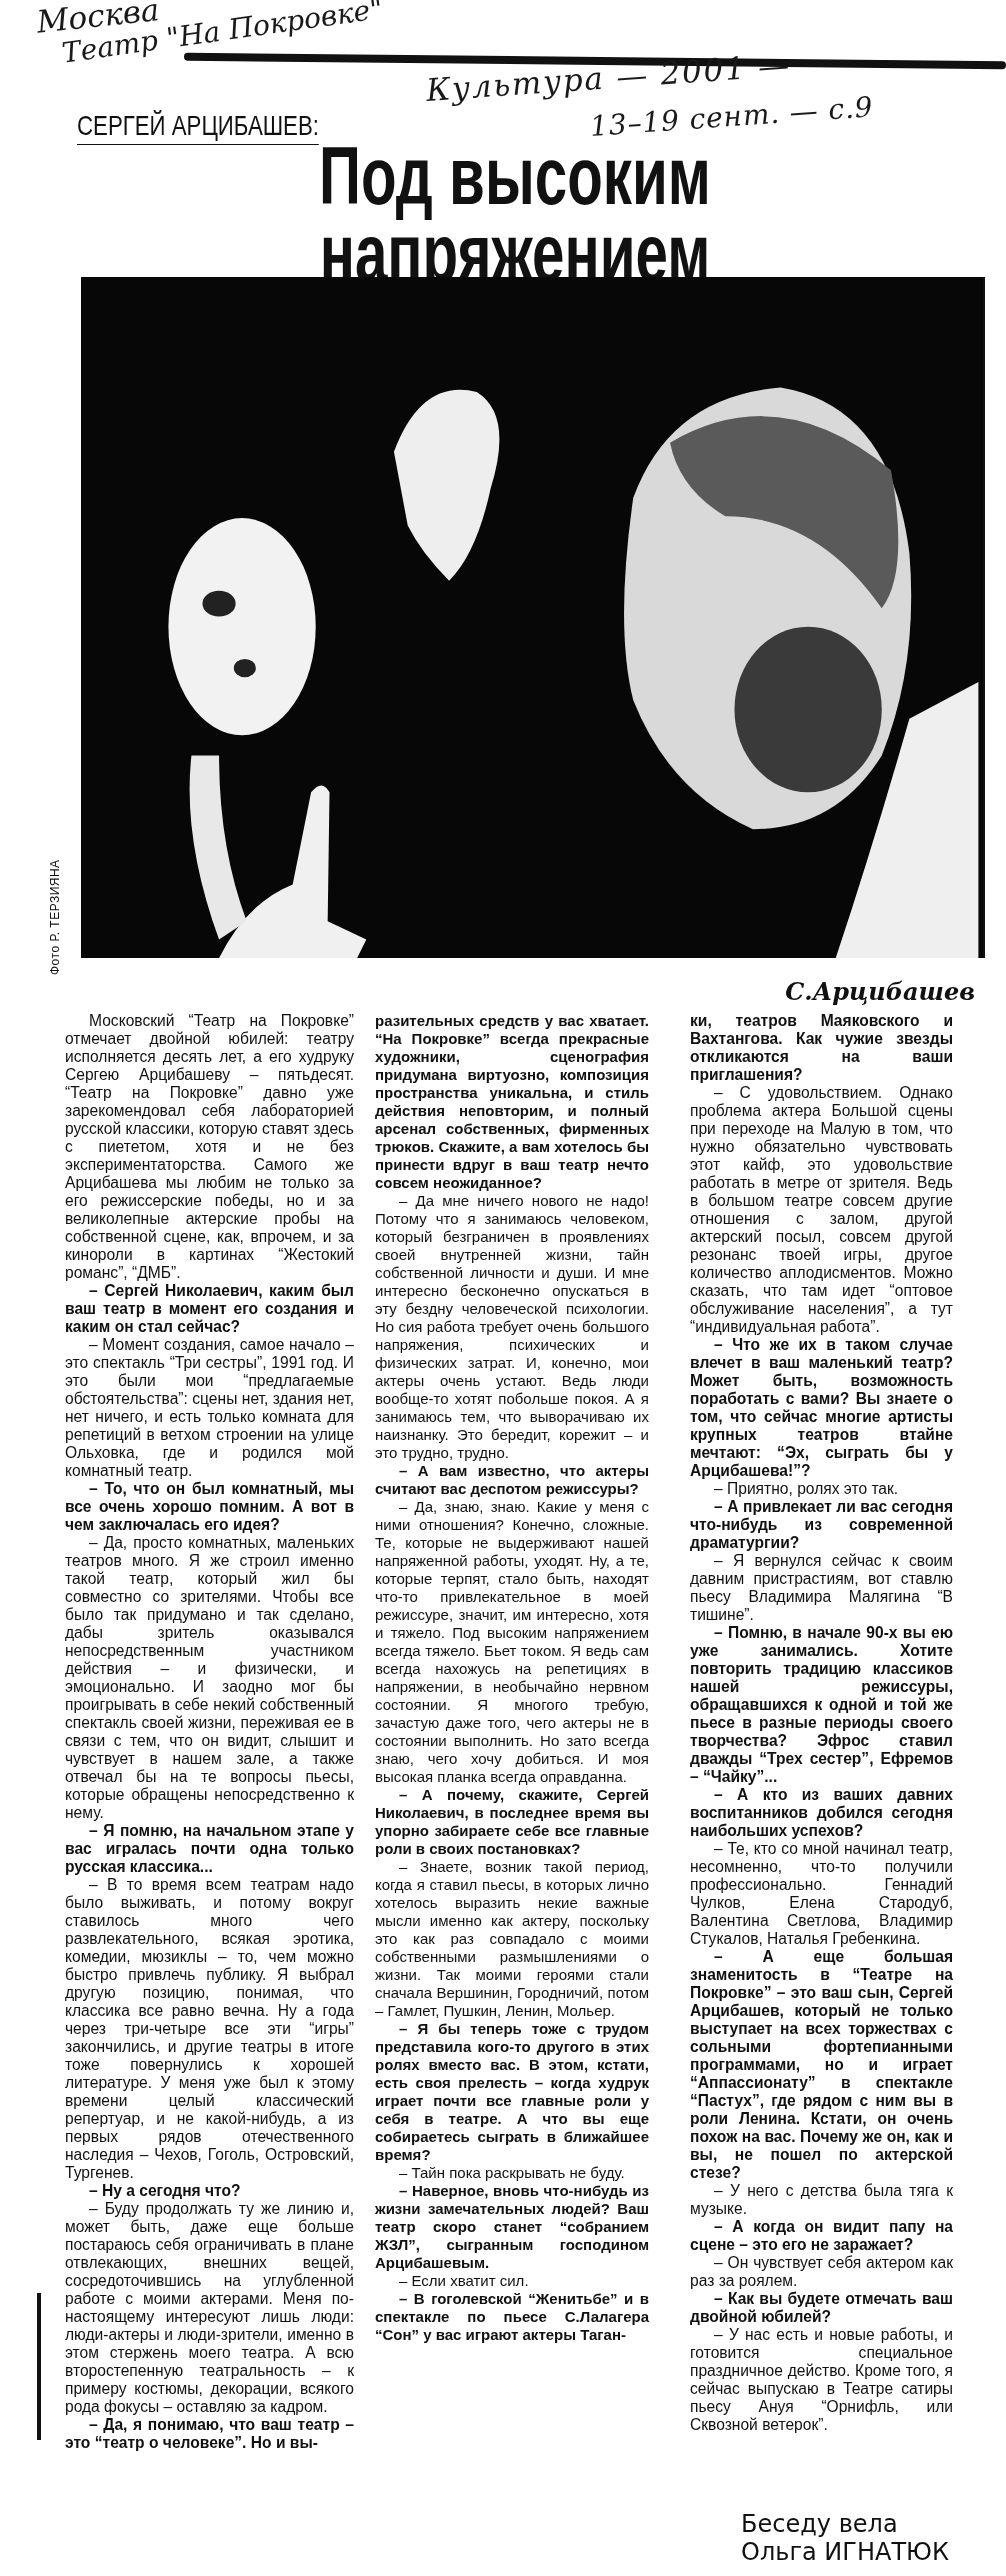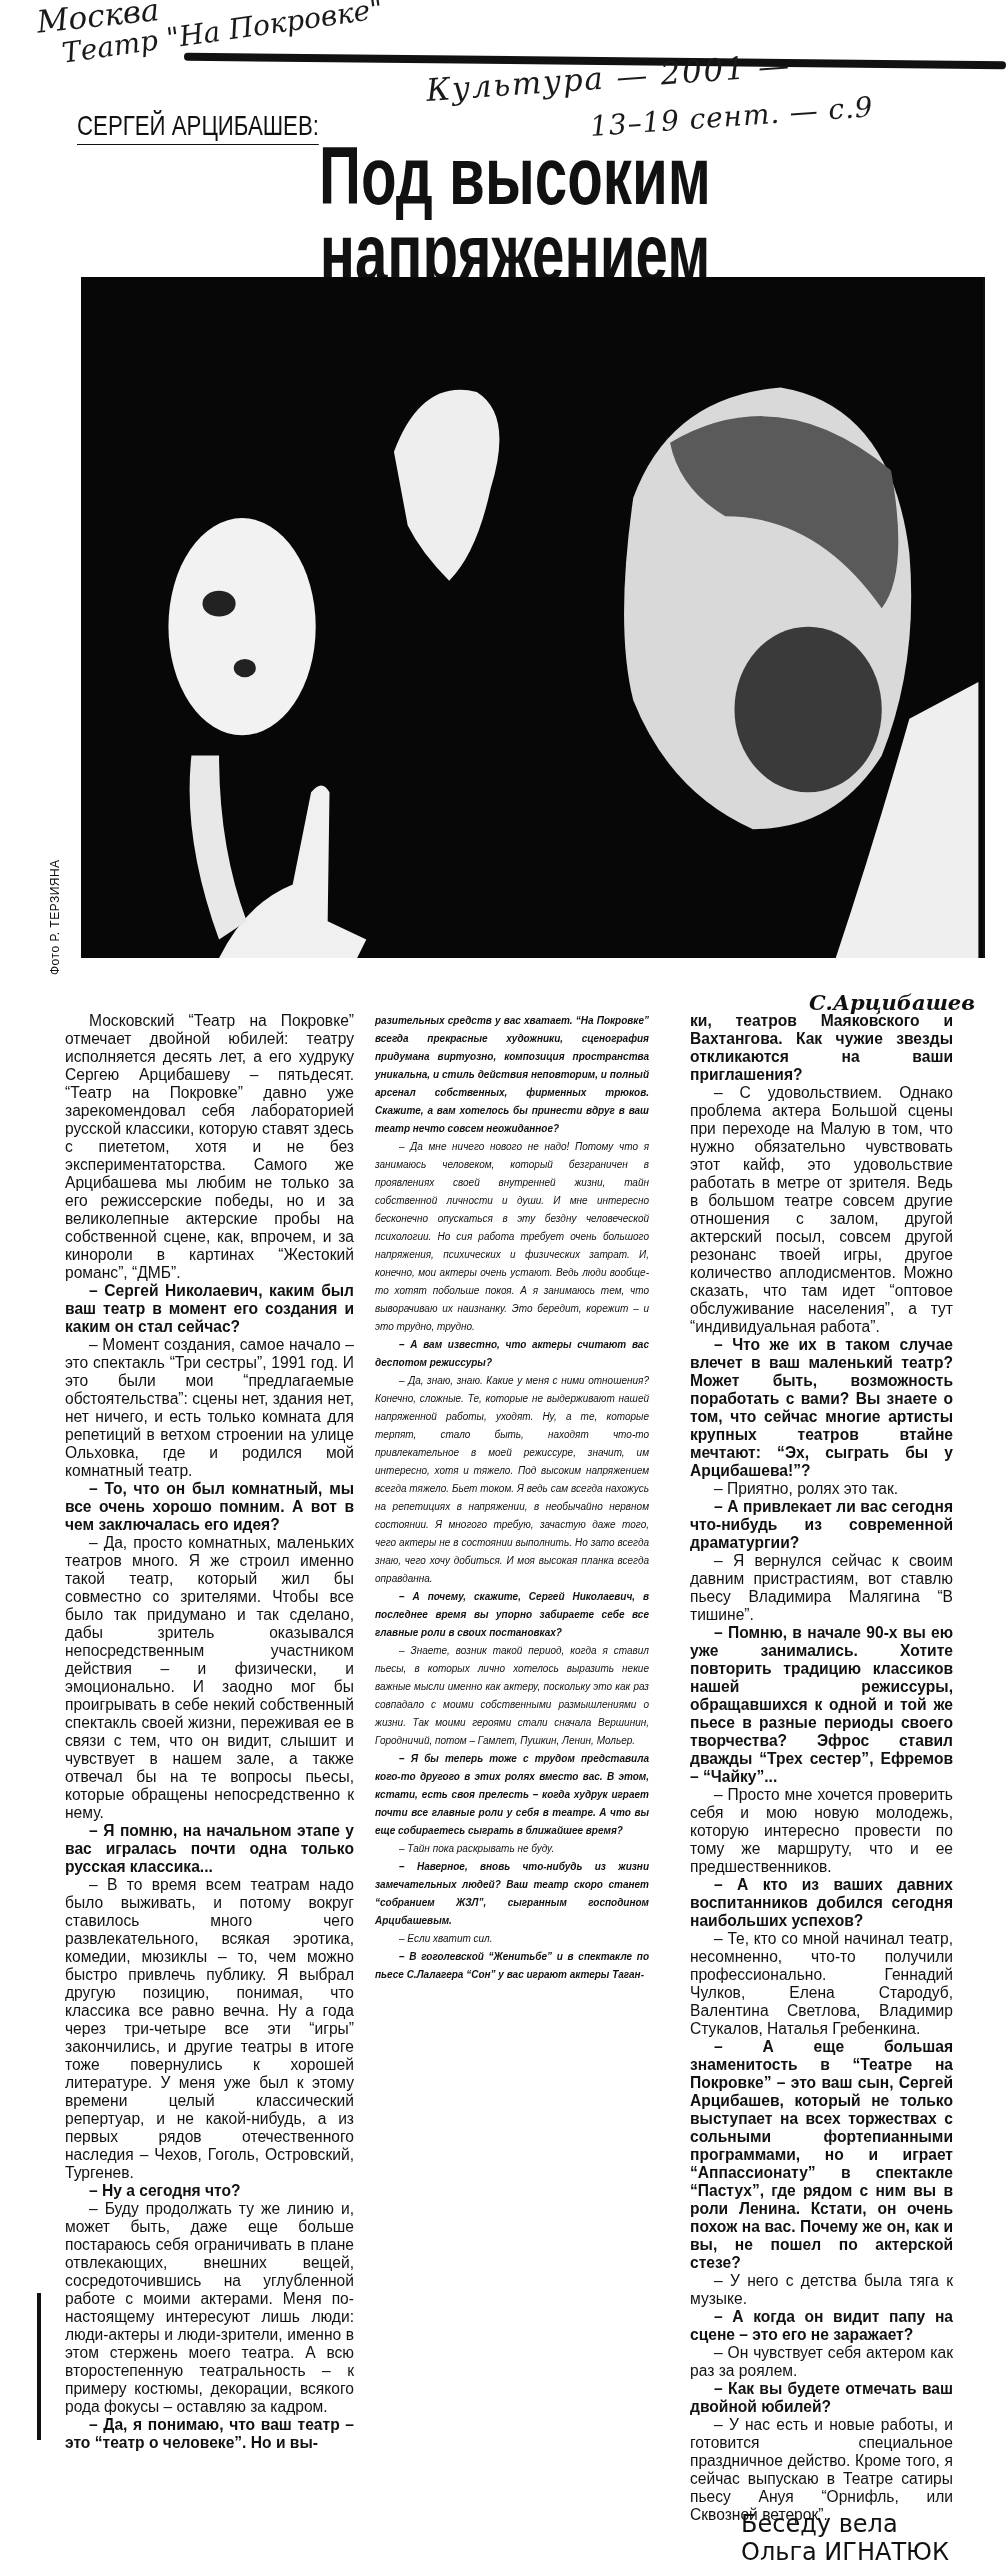--- a/index.html
+++ b/index.html
@@ -8,21 +8,21 @@
   #h-moscow { left: 35px; top: 3.7px; font-size: 31px; transform: rotate(-6deg); transform-origin: left top; }
   #h-theatre { left: 60px; top: 37px; font-size: 28px; transform: rotate(-8deg); transform-origin: left top; }
   #h-src1 { left: 425px; top: 72px; font-size: 31px; transform: rotate(-4deg); transform-origin: left top; letter-spacing: 1.8px; }
   #h-src2 { left: 589px; top: 110px; font-size: 28px; transform: rotate(-4deg); transform-origin: left top; letter-spacing: 0.9px; }
   #marker-line { position: absolute; left: 184px; top: 57px; width: 822px; height: 8.3px; background: #111; border-radius: 3.7px; transform: rotate(0.6deg); }
   #kicker { position: absolute; left: 77px; top: 109px; font-family: "Liberation Sans", sans-serif; font-size: 28.5px; letter-spacing: 0px; transform: scaleX(0.78); transform-origin: left top; border-bottom: 1.8px solid #111; padding-bottom: 1.8px; white-space: nowrap; }
   #headline { position: absolute; left: 55px; top: 138px; width: 920px; text-align: center; font-family: "Liberation Sans", sans-serif; font-weight: bold; font-size: 81px; line-height: 77px; transform: scaleX(0.72); transform-origin: center top; }
   #photo { position: absolute; left: 81px; top: 277px; width: 902px; height: 681px; background: #070707; overflow: hidden; border-right: 2.8px solid #111; }
   #photo svg { width: 100%; height: 100%; display: block; }
   #photo-credit { position: absolute; left: 48px; top: 975px; transform: rotate(-90deg); transform-origin: left top; font-size: 12px; white-space: nowrap; letter-spacing: 0.5px; }
-  #caption { position: absolute; right: 31px; top: 977px; font-family: "DejaVu Serif", serif; font-style: italic; font-weight: bold; font-size: 21px; margin-top: 13px; }
+  #caption { position: absolute; right: 31px; top: 977px; font-family: "DejaVu Serif", serif; font-style: italic; font-weight: bold; font-size: 24px; }
   .col { position: absolute; top: 1012px; font-family: "Liberation Sans", sans-serif; font-size: 15.6px; line-height: 18px; text-align: justify; hyphens: manual; }
   #col1 { left: 65px; width: 289px; }
   #col2 { left: 375px; width: 274px; }
   #col3 { left: 690px; width: 263px; }
   .col p { margin: 0; text-indent: 24px; transform-origin: left top; }
   .col p.q { font-weight: bold; }
   .col p.cont { text-indent: 0; }
   #byline { position: absolute; right: 57px; top: 2510px; font-family: "DejaVu Sans", sans-serif; font-size: 24px; line-height: 28px; }
   #byline .name { border-bottom: 2.8px solid #111; padding-bottom: 14px; display: inline-block; }
   #side-bar { position: absolute; left: 37px; top: 2293px; width: 3.7px; height: 147px; background: #111; }
@@ -72,21 +72,21 @@
   <p class="a">– Момент создания, самое начало – это спектакль “Три сестры”, 1991 год. И это были мои “предлагаемые обстоятельства”: сцены нет, здания нет, нет ничего, и есть только комната для репетиций в ветхом строении на улице Ольховка, где и родился мой комнатный театр.</p>
   <p class="q">– То, что он был комнатный, мы все очень хорошо помним. А вот в чем заключалась его идея?</p>
   <p class="a">– Да, просто комнатных, маленьких театров много. Я же строил именно такой театр, который жил бы совместно со зрителями. Чтобы все было так придумано и так сделано, дабы зритель оказывался непосредственным участником действия – и физически, и эмоционально. И заодно мог бы проигрывать в себе некий собственный спектакль своей жизни, переживая ее в связи с тем, что он видит, слышит и чувствует в нашем зале, а также отвечал бы на те вопросы пьесы, которые обращены непосредственно к нему.</p>
   <p class="q">– Я помню, на начальном этапе у вас игралась почти одна только русская классика...</p>
   <p class="a">– В то время всем театрам надо было выживать, и потому вокруг ставилось много чего развлекательного, всякая эротика, комедии, мюзиклы – то, чем можно быстро привлечь публику. Я выбрал другую позицию, понимая, что классика все равно вечна. Ну а года через три-четыре все эти “игры” закончились, и другие театры в итоге тоже повернулись к хорошей литературе. У меня уже был к этому времени целый классический репертуар, и не какой-нибудь, а из первых рядов отечественного наследия – Чехов, Гоголь, Островский, Тургенев.</p>
   <p class="q">– Ну а сегодня что?</p>
   <p class="a">– Буду продолжать ту же линию и, может быть, даже еще больше постараюсь себя ограничивать в плане отвлекающих, внешних вещей, сосредоточившись на углубленной работе с моими актерами. Меня по-настоящему интересуют лишь люди: люди-актеры и люди-зрители, именно в этом стержень моего театра. А всю второстепенную театральность – к примеру костюмы, декорации, всякого рода фокусы – оставляю за кадром.</p>
   <p class="q">– Да, я понимаю, что ваш театр – это “театр о человеке”. Но и вы-</p>
 </div>
 
-<div class="col" id="col2" style="font-size: 10px; font-style: italic;">
+<div class="col" id="col2" style="font-size: 15px;">
   <p class="q cont">разительных средств у вас хватает. “На Покровке” всегда прекрасные художники, сценография придумана виртуозно, композиция пространства уникальна, и стиль действия неповторим, и полный арсенал собственных, фирменных трюков. Скажите, а вам хотелось бы принести вдруг в ваш театр нечто совсем неожиданное?</p>
   <p class="a">– Да мне ничего нового не надо! Потому что я занимаюсь человеком, который безграничен в проявлениях своей внутренней жизни, тайн собственной личности и души. И мне интересно бесконечно опускаться в эту бездну человеческой психологии. Но сия работа требует очень большого напряжения, психических и физических затрат. И, конечно, мои актеры очень устают. Ведь люди вообще-то хотят побольше покоя. А я занимаюсь тем, что выворачиваю их наизнанку. Это бередит, корежит – и это трудно, трудно.</p>
   <p class="q">– А вам известно, что актеры считают вас деспотом режиссуры?</p>
   <p class="a">– Да, знаю, знаю. Какие у меня с ними отношения? Конечно, сложные. Те, которые не выдерживают нашей напряженной работы, уходят. Ну, а те, которые терпят, стало быть, находят что-то привлекательное в моей режиссуре, значит, им интересно, хотя и тяжело. Под высоким напряжением всегда тяжело. Бьет током. Я ведь сам всегда нахожусь на репетициях в напряжении, в необычайно нервном состоянии. Я многого требую, зачастую даже того, чего актеры не в состоянии выполнить. Но зато всегда знаю, чего хочу добиться. И моя высокая планка всегда оправданна.</p>
   <p class="q">– А почему, скажите, Сергей Николаевич, в последнее время вы упорно забираете себе все главные роли в своих постановках?</p>
   <p class="a">– Знаете, возник такой период, когда я ставил пьесы, в которых лично хотелось выразить некие важные мысли именно как актеру, поскольку это как раз совпадало с моими собственными размышлениями о жизни. Так моими героями стали сначала Вершинин, Городничий, потом – Гамлет, Пушкин, Ленин, Мольер.</p>
   <p class="q">– Я бы теперь тоже с трудом представила кого-то другого в этих ролях вместо вас. В этом, кстати, есть своя прелесть – когда худрук играет почти все главные роли у себя в театре. А что вы еще собираетесь сыграть в ближайшее время?</p>
   <p class="a">– Тайн пока раскрывать не буду.</p>
   <p class="q">– Наверное, вновь что-нибудь из жизни замечательных людей? Ваш театр скоро станет “собранием ЖЗЛ”, сыгранным господином Арцибашевым.</p>
   <p class="a">– Если хватит сил.</p>
@@ -94,21 +94,20 @@
 </div>
 
 <div class="col" id="col3" style="font-size: 15.6px;">
   <p class="q cont">ки, театров Маяковского и Вахтангова. Как чужие звезды откликаются на ваши приглашения?</p>
   <p class="a">– С удовольствием. Однако проблема актера Большой сцены при переходе на Малую в том, что нужно обязательно чувствовать этот кайф, это удовольствие работать в метре от зрителя. Ведь в большом театре совсем другие отношения с залом, другой актерский посыл, совсем другой резонанс твоей игры, другое количество аплодисментов. Можно сказать, что там идет “оптовое обслуживание населения”, а тут “индивидуальная работа”.</p>
   <p class="q">– Что же их в таком случае влечет в ваш маленький театр? Может быть, возможность поработать с вами? Вы знаете о том, что сейчас многие артисты крупных театров втайне мечтают: “Эх, сыграть бы у Арцибашева!”?</p>
   <p class="a">– Приятно, ролях это так.</p>
   <p class="q">– А привлекает ли вас сегодня что-нибудь из современной драматургии?</p>
   <p class="a">– Я вернулся сейчас к своим давним пристрастиям, вот ставлю пьесу Владимира Малягина “В тишине”.</p>
   <p class="q">– Помню, в начале 90-х вы ею уже занимались. Хотите повторить традицию классиков нашей режиссуры, обращавшихся к одной и той же пьесе в разные периоды своего творчества? Эфрос ставил дважды “Трех сестер”, Ефремов – “Чайку”...</p>
-  <p class="a">– Просто мне хочется проверить себя и мою новую молодежь, которую интересно провести по тому же маршруту, что и ее предшественников.</p>
   <p class="q">– А кто из ваших давних воспитанников добился сегодня наибольших успехов?</p>
   <p class="a">– Те, кто со мной начинал театр, несомненно, что-то получили профессионально. Геннадий Чулков, Елена Стародуб, Валентина Светлова, Владимир Стукалов, Наталья Гребенкина.</p>
   <p class="q">– А еще большая знаменитость в “Театре на Покровке” – это ваш сын, Сергей Арцибашев, который не только выступает на всех торжествах с сольными фортепианными программами, но и играет “Аппассионату” в спектакле “Пастух”, где рядом с ним вы в роли Ленина. Кстати, он очень похож на вас. Почему же он, как и вы, не пошел по актерской стезе?</p>
   <p class="a">– У него с детства была тяга к музыке.</p>
   <p class="q">– А когда он видит папу на сцене – это его не заражает?</p>
   <p class="a">– Он чувствует себя актером как раз за роялем.</p>
   <p class="q">– Как вы будете отмечать ваш двойной юбилей?</p>
   <p class="a">– У нас есть и новые работы, и готовится специальное праздничное действо. Кроме того, я сейчас выпускаю в Театре сатиры пьесу Ануя “Орнифль, или Сквозной ветерок”.</p>
 </div>
 

